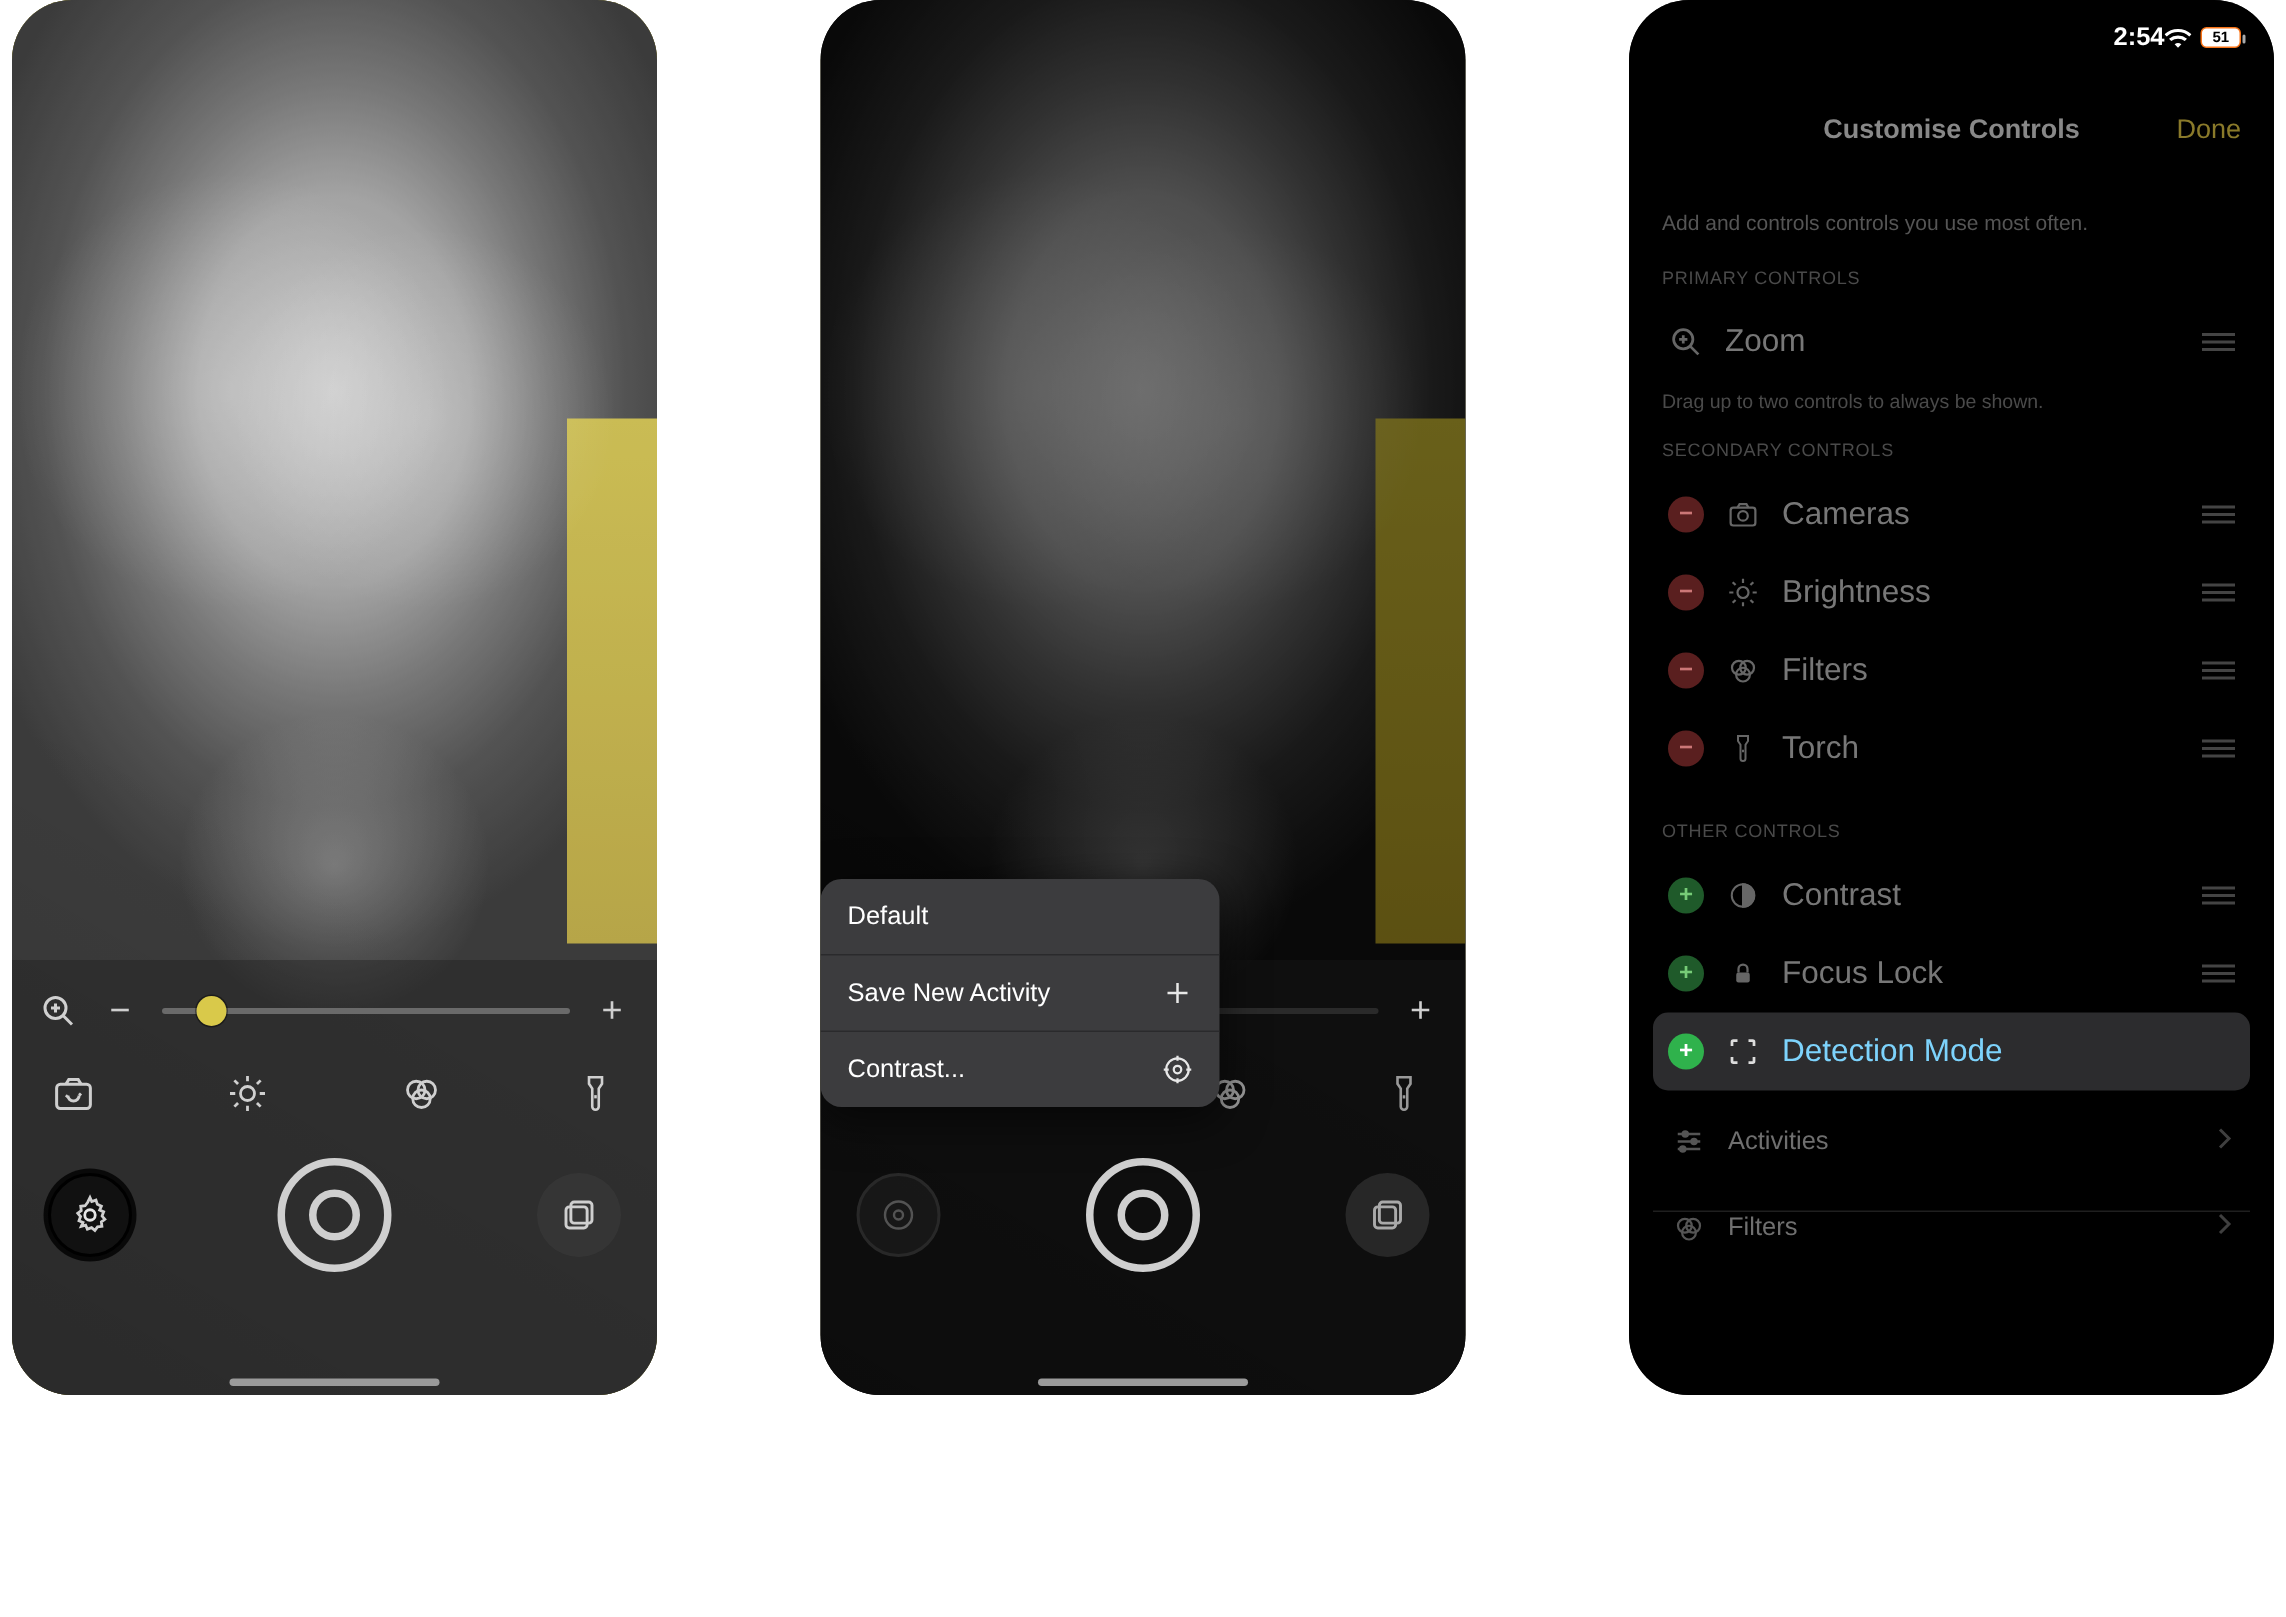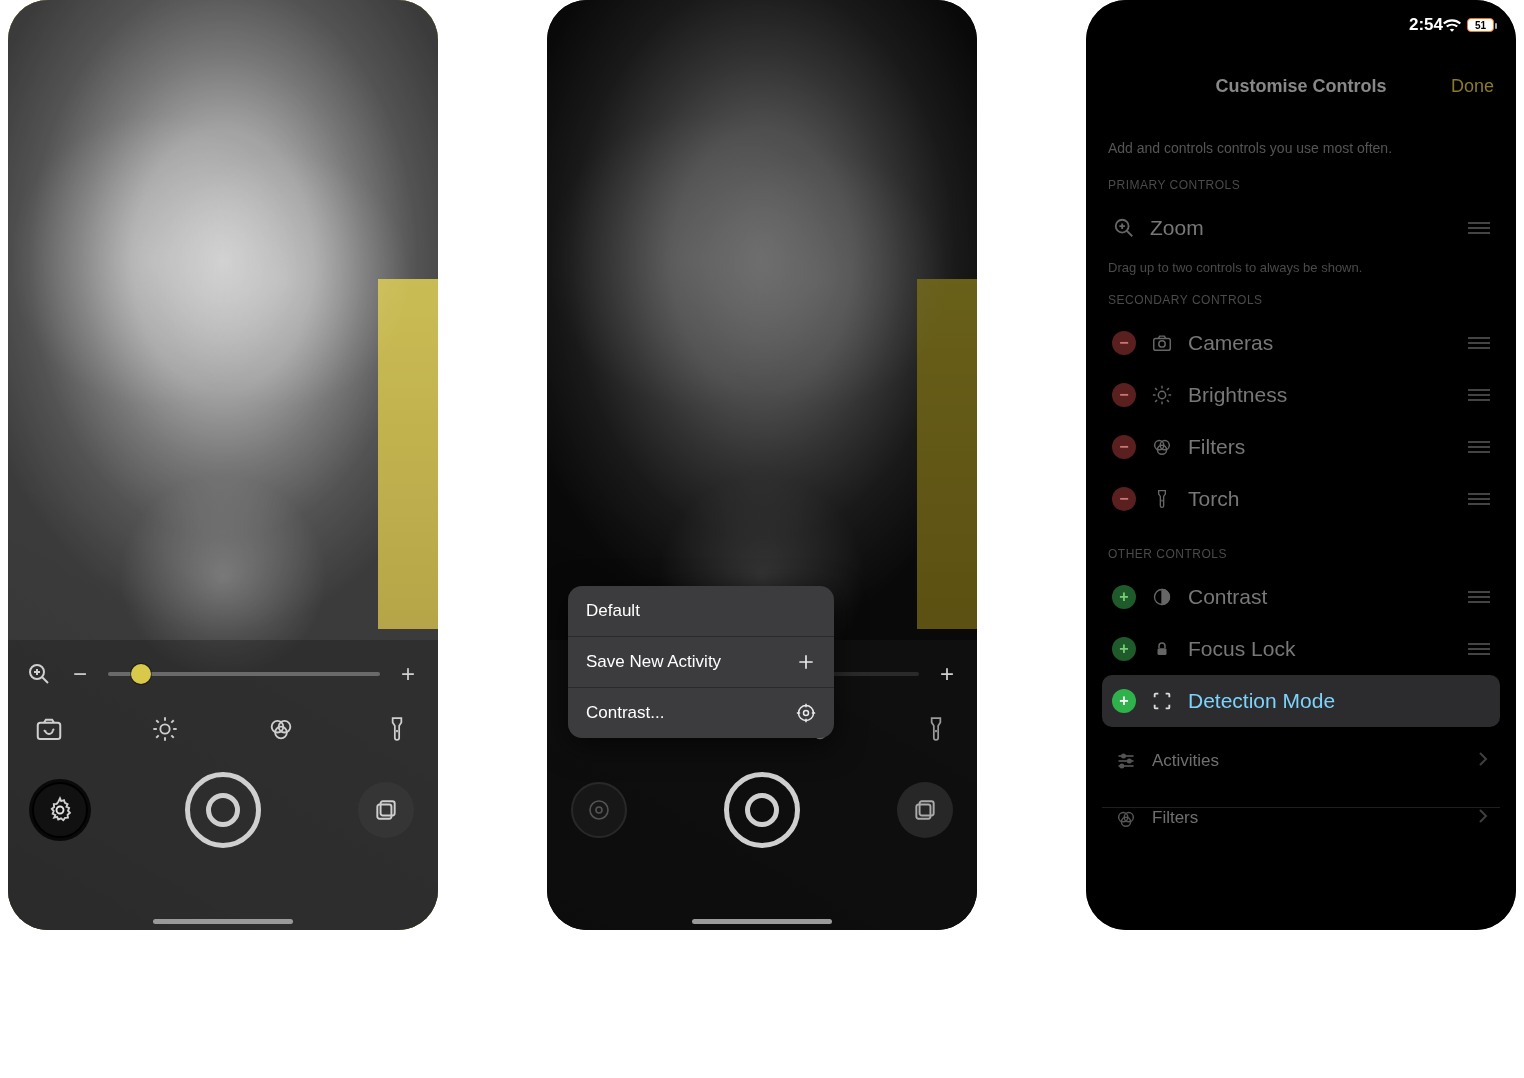--- a/index.html
+++ b/index.html
@@ -47,21 +47,21 @@
   .gear-btn.active { background:#111; border-color:#000; box-shadow:0 0 0 3px rgba(0,0,0,0.8);}
   .shutter { width:76px; height:76px; border-radius:50%; border:5px solid #cfcfcf; display:flex; align-items:center;justify-content:center;}
   .shutter-inner{ width:34px;height:34px;border-radius:50%;border:5px solid #cfcfcf;}
   .multi { width:56px;height:56px;border-radius:50%;background:rgba(60,60,60,0.55);display:flex;align-items:center;justify-content:center;}
   .home-ind { position:absolute; bottom:6px; left:50%; transform:translateX(-50%); width:140px; height:5px; border-radius:3px; background:#9a9a9a;}
 
   svg { display:block; }
 
   
   .popup {
-    position:absolute; left:21px; width:266px; bottom:192px;
+    position:absolute; left:0; width:266px; bottom:192px;
     background:#3c3c3e; border-radius:14px; overflow:hidden;
     box-shadow:0 8px 30px rgba(0,0,0,0.6);
   }
   .popup-item{ display:flex; align-items:center; justify-content:space-between; padding:15px 18px; color:#fff; font-size:17px;}
   .popup-sep{ height:1px; background:#2a2a2c; }
   .popup-ico{ color:#e8e8e8; }
 
   
   .s3 .overlay-dark { position:absolute; inset:0; background:rgba(0,0,0,0.85); }
   .status-bar { position:absolute; top:0; left:0; right:0; height:50px; display:flex; justify-content:flex-end; align-items:center; padding:0 22px; color:#fff; font-size:17px; font-weight:600;}

